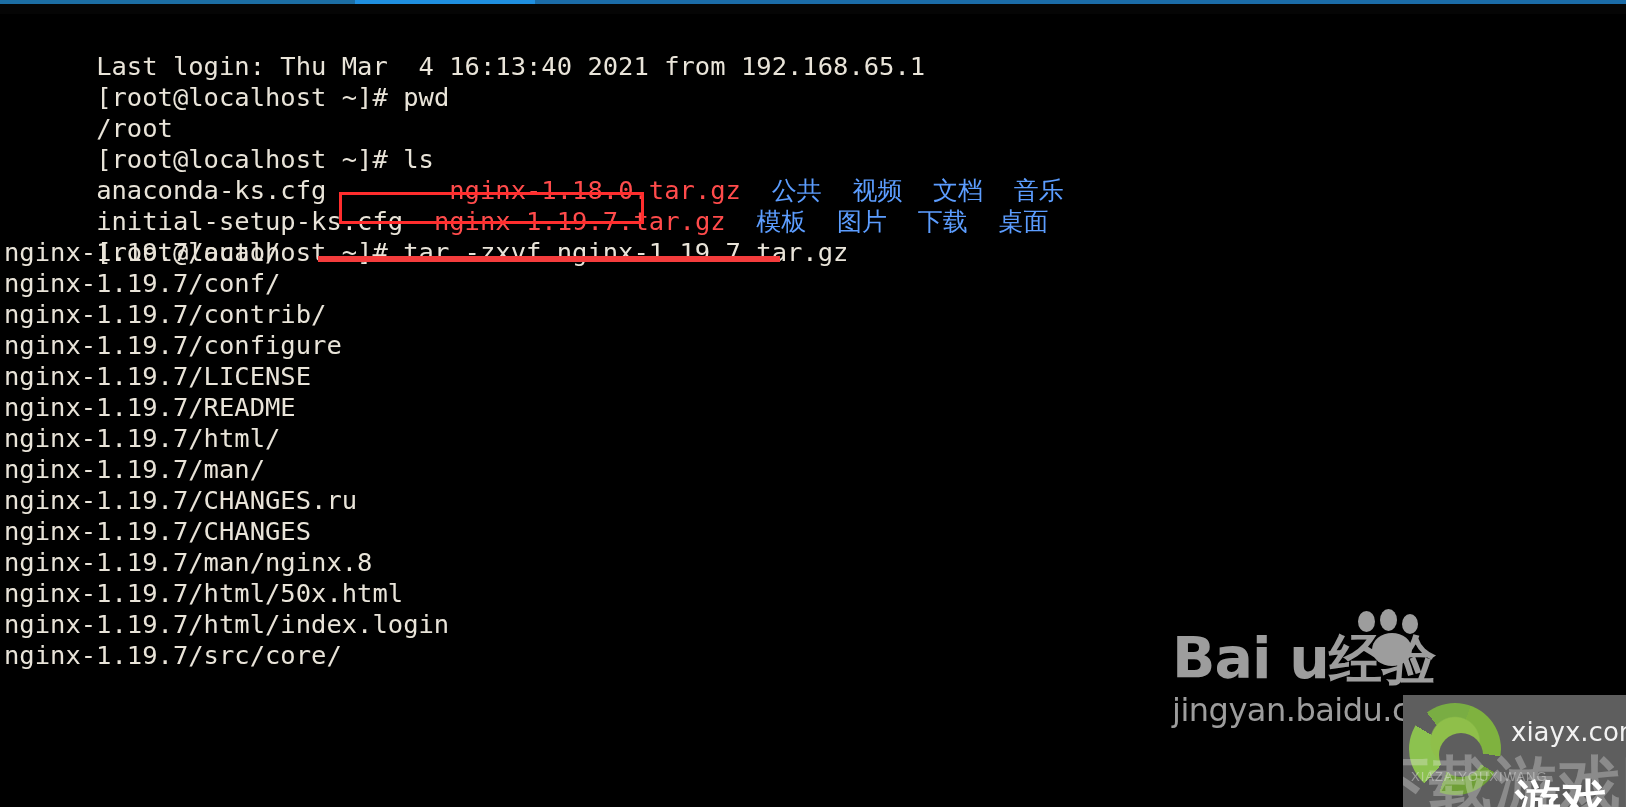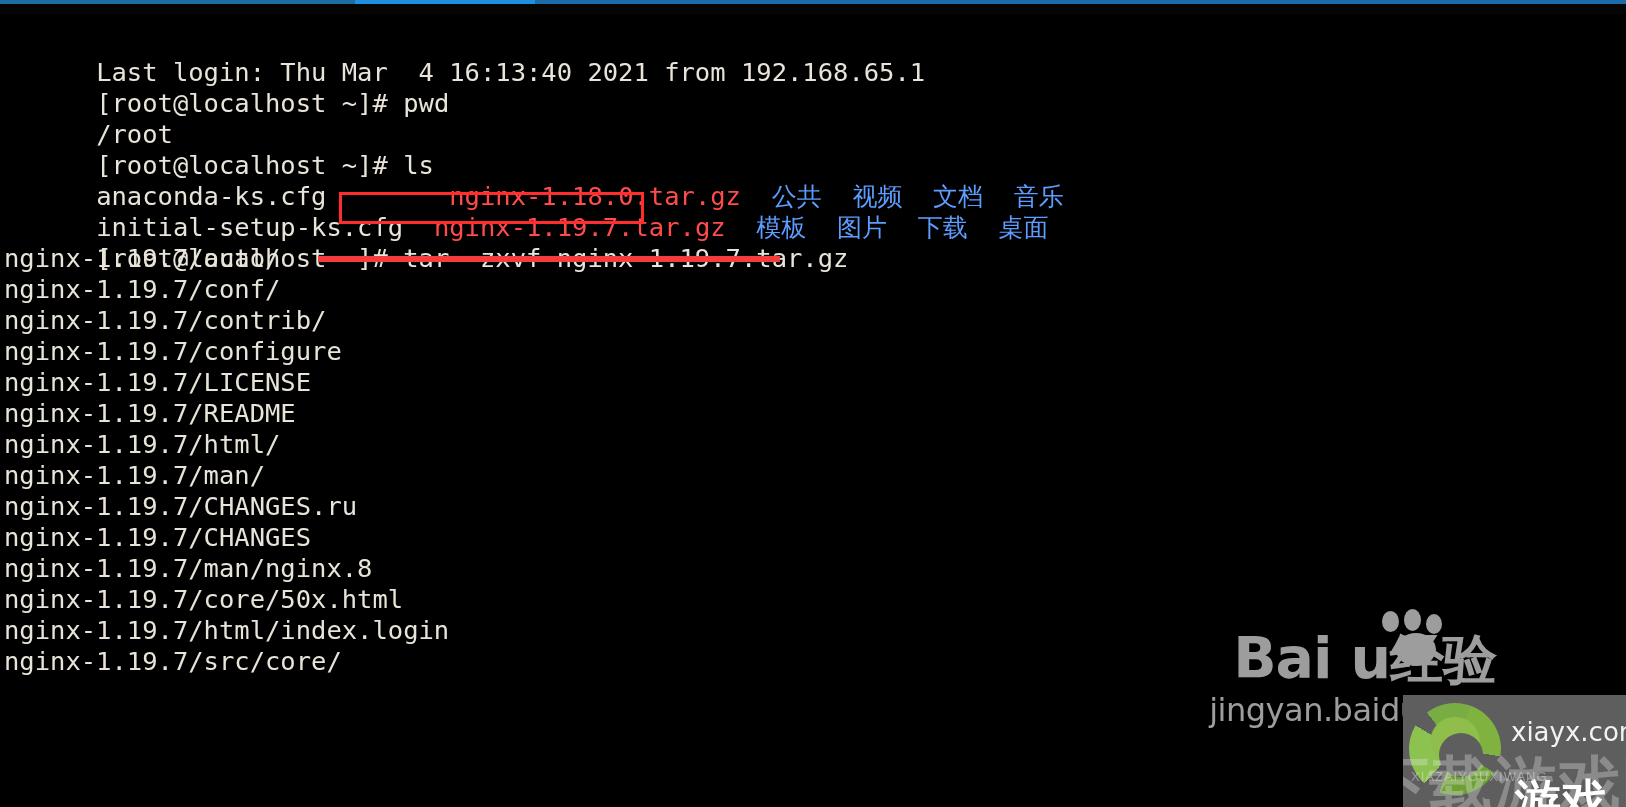--- a/index.html
+++ b/index.html
@@ -50,21 +50,21 @@
     left: 0; top: 4px;
     width: 1626px;
     height: 10px;
     background: #050505;
   }
 
   
   #term {
     position: absolute;
     left: 0;
-    top: 12px;
+    top: 6px;
     width: 1626px;
     height: 793px;
     padding: 14px 0 0 4px;
     box-sizing: border-box;
   }
   .line {
     height: 31px;
     line-height: 31px;
     font-size: 25.5px;
     letter-spacing: 0px;
@@ -100,27 +100,26 @@
     top: 256px;
     width: 462px;
     height: 6px;
     background: #f43c3c;
     pointer-events: none;
   }
 
   
   #wm-baidu {
     position: absolute;
-    left: 1196px;
+    left: 1172px;
     top: 627px;
     width: 300px;
     height: 128px;
     opacity: 0.78;
     pointer-events: none;
-    text-align: right;
   }
   #wm-baidu .bd-word {
     font-family: "DejaVu Sans", "Liberation Sans", sans-serif;
     font-size: 57px;
     font-weight: bold;
     color: #c9c9c9;
     letter-spacing: -1px;
     line-height: 62px;
     white-space: nowrap;
   }
@@ -251,21 +250,21 @@
     <div class="line"><span class="seg">nginx-1.19.7/conf/</span></div>
     <div class="line"><span class="seg">nginx-1.19.7/contrib/</span></div>
     <div class="line"><span class="seg">nginx-1.19.7/configure</span></div>
     <div class="line"><span class="seg">nginx-1.19.7/LICENSE</span></div>
     <div class="line"><span class="seg">nginx-1.19.7/README</span></div>
     <div class="line"><span class="seg">nginx-1.19.7/html/</span></div>
     <div class="line"><span class="seg">nginx-1.19.7/man/</span></div>
     <div class="line"><span class="seg">nginx-1.19.7/CHANGES.ru</span></div>
     <div class="line"><span class="seg">nginx-1.19.7/CHANGES</span></div>
     <div class="line"><span class="seg">nginx-1.19.7/man/nginx.8</span></div>
-    <div class="line"><span class="seg">nginx-1.19.7/core/50x.html</span></div>
+    <div class="line"><span class="seg">nginx-1.19.7/html/50x.html</span></div>
     <div class="line"><span class="seg">nginx-1.19.7/html/index.login</span></div>
     <div class="line"><span class="seg">nginx-1.19.7/src/core/</span></div>
 
   </div>
 
   <div id="annot-box"></div>
   <div id="annot-underline"></div>
 
   <div id="wm-baidu">
     <div class="paw">

